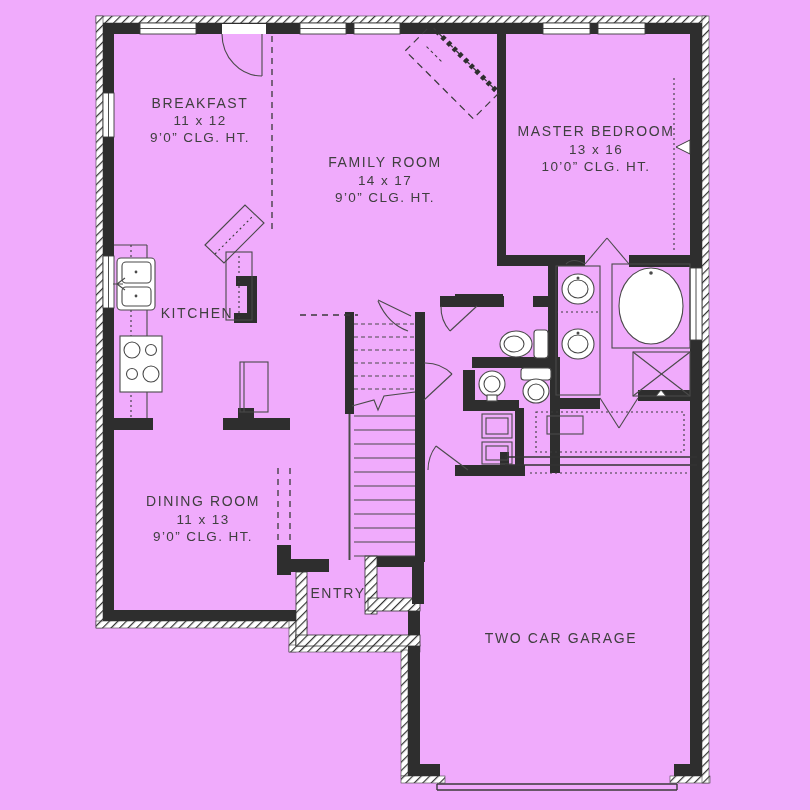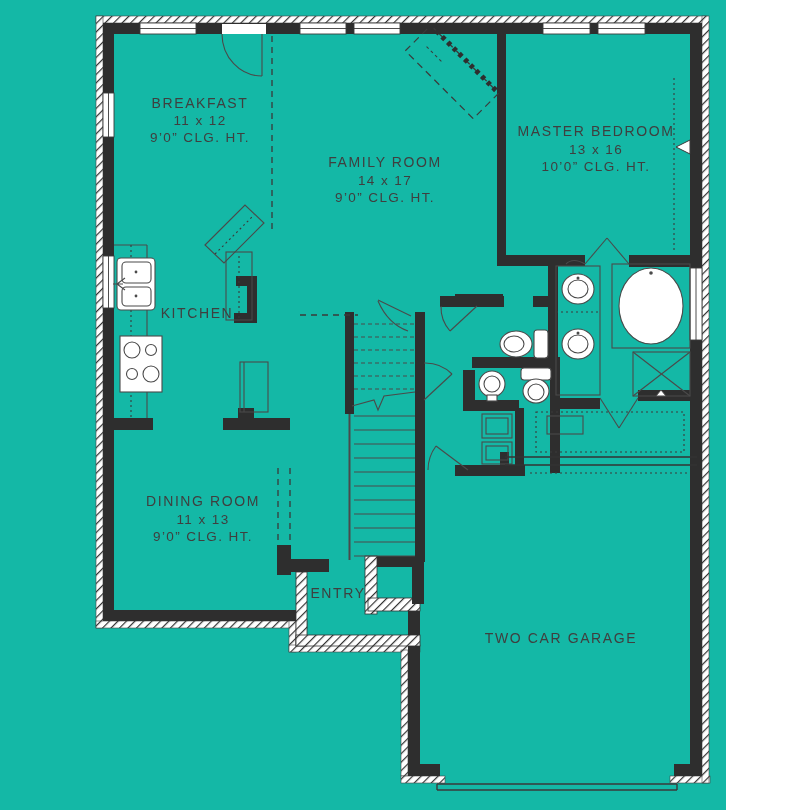--- a/index.html
+++ b/index.html
@@ -1,16 +1,16 @@
 <!DOCTYPE html>
 <html><head>
 <meta charset="utf-8">
 <style>
   html,body{margin:0;padding:0;background:#ffffff;width:810px;height:810px;overflow:hidden;}
-  .plan-wrap{width:726px;height:810px;position:relative;background:#14b8a6;}
+  .plan-wrap{width:810px;height:810px;position:relative;background:#f0abfc;}
   svg{display:block;}
   text{font-family:"Liberation Sans", sans-serif;fill:#3f3f3f;}
   .room-name{font-size:14px;letter-spacing:1.6px;}
   .room-dims{font-size:13.5px;letter-spacing:1.4px;}
   .wall{fill:#2e2e2e;stroke:none;}
   .thin{fill:none;stroke:#4a4a4a;stroke-width:1.1;}
   .fixture{fill:#ffffff;stroke:#4a4a4a;stroke-width:1.1;}
   .dash{fill:none;stroke:#3a3a3a;stroke-width:1.3;stroke-dasharray:6 5;}
   .dot{fill:none;stroke:#3a3a3a;stroke-width:1.1;stroke-dasharray:2 3;}
   .tread{stroke:#4a4a4a;stroke-width:1.2;}

